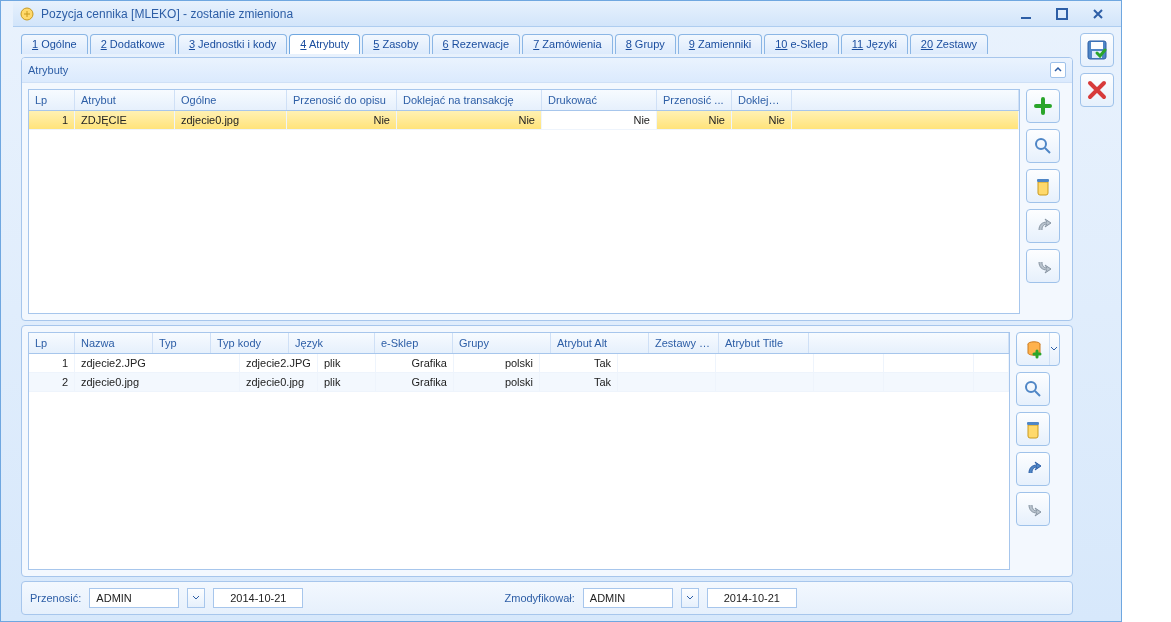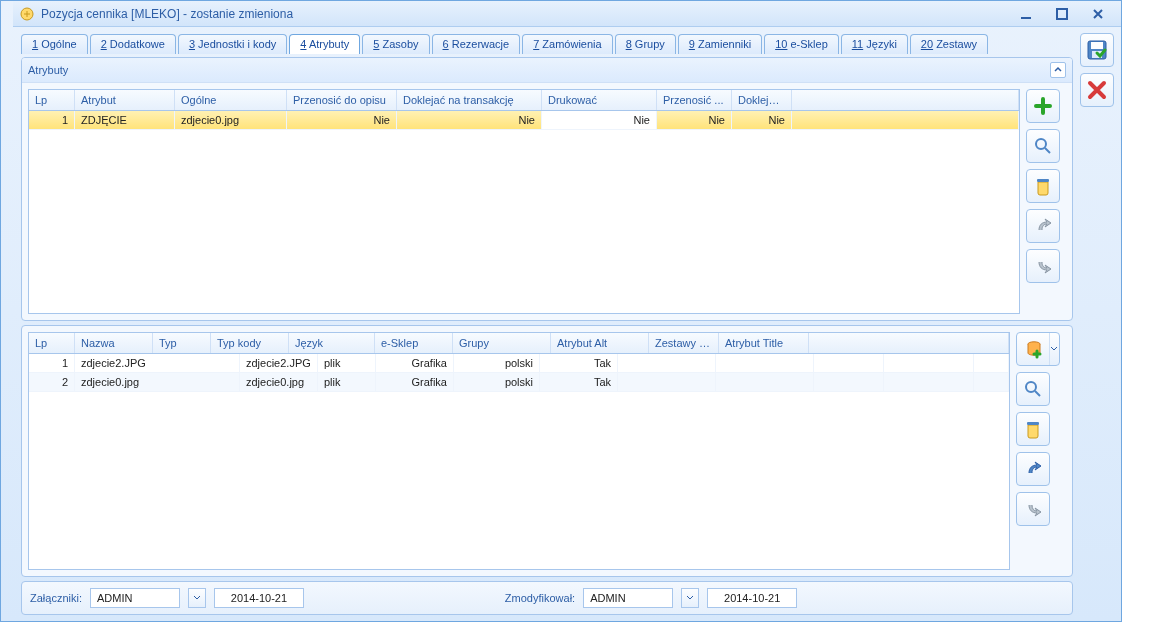--- a/index.html
+++ b/index.html
@@ -244,21 +244,21 @@
             <div class="btn">
                 <svg width="20" height="20" viewBox="0 0 20 20">
                   <path d="M6 6c0 5 3 8 8 8l-2 3 6-4-6-4 2 3c-3 0-5-2-5-6" fill="#b9c3cd" stroke="#8895a3"></path>
                 </svg>
               </div>
           </div>
         </div>
       </div>
 
       <div class="footer">
-        <span class="lbl">Załączniki:</span>
+        <span class="lbl">Przenosić:</span>
         <div class="ro-input">ADMIN</div>
         <div class="dd">
             <svg width="8" height="8">
               <path d="M1 2l3 3 3-3" fill="none" stroke="#2d5ea6"></path>
             </svg>
           </div>
         <div class="ro-input" style="min-width:90px;text-align:center;justify-content:center">2014-10-21</div>
         <span style="flex:1"></span>
         <span class="lbl">Zmodyfikował:</span>
         <div class="ro-input">ADMIN</div>

